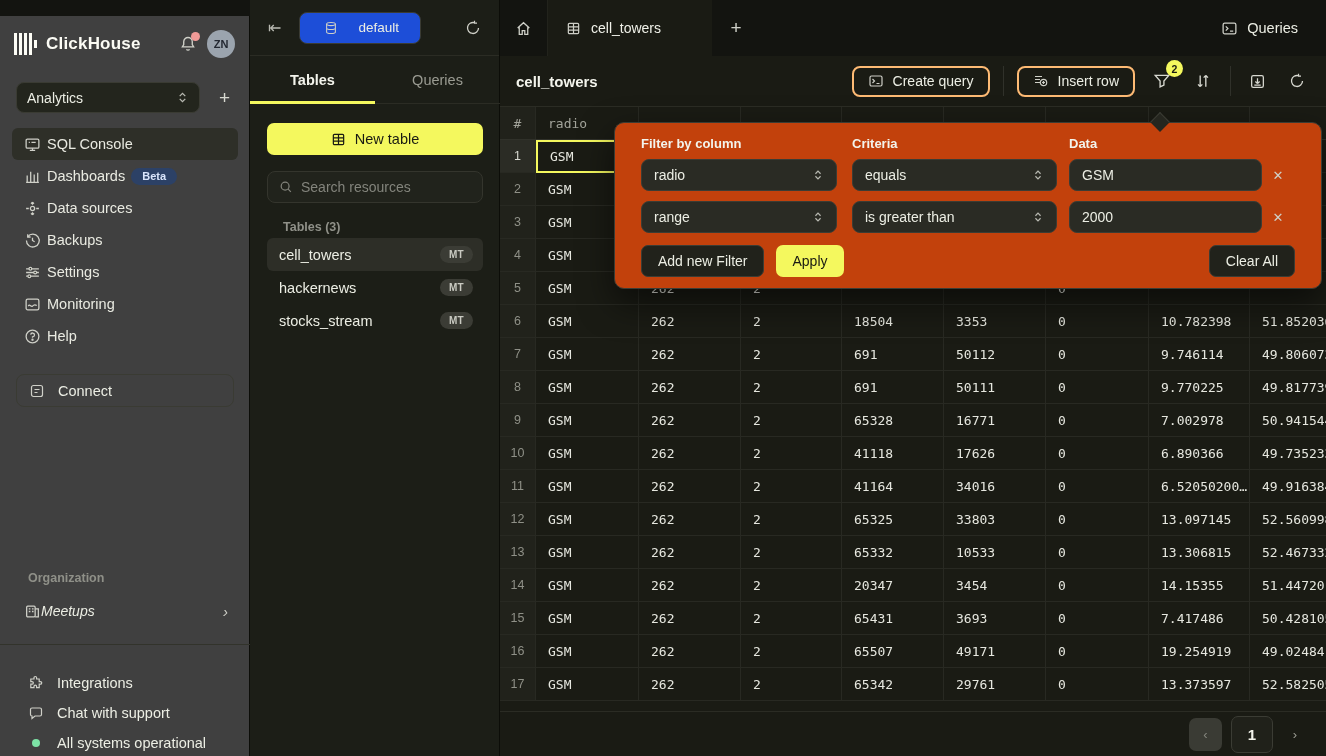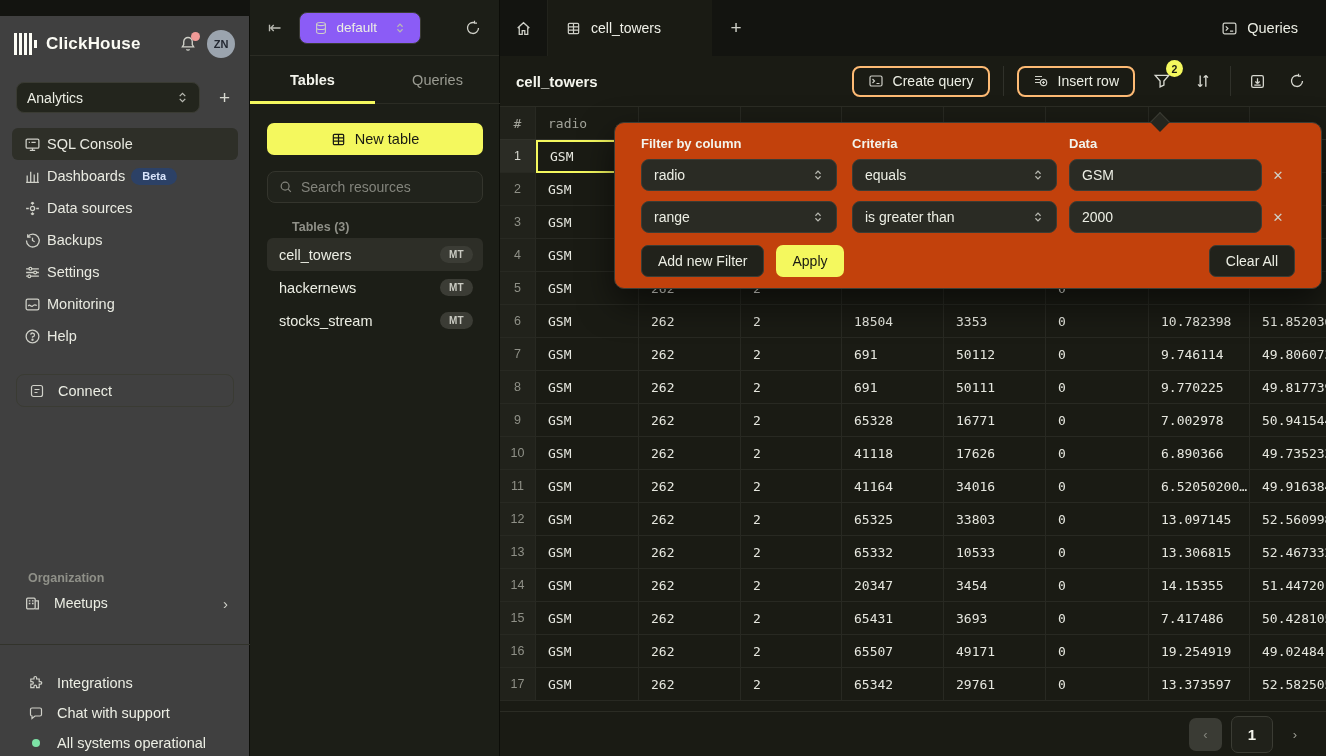--- a/index.html
+++ b/index.html
@@ -32,44 +32,44 @@
 
   .nav { position:absolute; left:12px; top:112px; width:226px; }
   .nav-item { height:32px; display:flex; align-items:center; gap:6px; padding:0 10px 0 12px; border-radius:6px; cursor:pointer; color:#e9eae1; }
   .nav-item.active { background:#2e2f28; }
   .nav-item .nav-label { font-size:14.5px; }
   .badge-beta { background:#2c4166; color:#d8e4fb; font-size:11px; font-weight:600; padding:2.5px 11px; border-radius:11px; }
 
   .connect-btn { position:absolute; left:16px; top:358px; width:218px; height:33px; border:1px solid #3a3b33; border-radius:8px; display:flex; align-items:center; gap:13px; padding:0 12px; cursor:pointer; font-size:14.5px; color:#eceee4; background:transparent; }
 
   .org-label { position:absolute; left:28px; top:555px; font-size:12.5px; font-weight:600; color:#8f9088; }
-  .org-item { position:absolute; left:12px; top:579px; width:226px; height:32px; display:flex; align-items:flex-start; gap:13px; padding:0 10px 0 12px; border-radius:6px; cursor:pointer; }
+  .org-item { position:absolute; left:12px; top:579px; width:226px; height:32px; display:flex; align-items:center; padding:0 10px 0 12px; border-radius:6px; cursor:pointer;font-style:italic; }
   .org-item .chev-right { margin-left:auto; color:#cfd0c8; font-size:15px; }
   .sb-divider { position:absolute; left:0; top:628px; width:250px; border-top:1px solid #32332b; }
   .sb-footer { position:absolute; left:28px; top:652px; width:210px; display:flex; flex-direction:column; }
   .sb-footer-item { height:30px; display:flex; align-items:center; gap:13px; cursor:pointer; font-size:14.5px; color:#eceee4; }
   .status-dot { width:8px; height:8px; border-radius:50%; background:#7de3a6; margin:0 4px; }
 
   
   .explorer { position:absolute; left:250px; top:0; width:250px; height:756px; background:#1c1e17; border-right:1px solid #0c0d08; }
   .ex-header { position:absolute; left:0; top:0; width:100%; height:56px; display:flex; align-items:center; padding:0 18px; border-bottom:1px solid #2b2c24; }
   .collapse-btn { color:#b9bab2; font-size:16px; cursor:pointer; }
-  .db-select { margin-left:18px; width:122px; height:32px; background:#8b5cf6; border:1px solid #3a3b33; border-radius:8px; display:flex; align-items:center; gap:8px; padding:0 14px; cursor:pointer; }
+  .db-select { margin-left:18px; width:122px; height:32px; background:#1d4ed8; border:1px solid #3a3b33; border-radius:8px; display:flex; align-items:center; gap:20px; padding:0 24px; cursor:pointer; }
   .db-select .lbl { font-size:13.5px; }
   .db-select .chev { margin-left:auto; }
   .ex-refresh { margin-left:auto; cursor:pointer; color:#cfd0c8; }
   .ex-tabs { position:absolute; left:0; top:56px; width:250px; height:48px; display:flex; border-bottom:1px solid #2b2c24; }
   .ex-tab { width:125px; display:flex; align-items:center; justify-content:center; font-size:14.5px; color:#9a9b92; cursor:pointer; position:relative; }
   .ex-tab.active { color:#f3f4ec; font-weight:600; }
   .ex-tab.active::after { content:""; position:absolute; left:0; bottom:-1px; width:100%; height:3px; background:#f4f85e; }
   .new-table-btn { position:absolute; left:17px; top:123px; width:216px; height:32px; background:#f4f85e; border:none; border-radius:7px; display:flex; align-items:center; justify-content:center; gap:9px; font-size:14.5px; font-weight:500; color:#191a12; cursor:pointer; }
   .search-box { position:absolute; left:17px; top:171px; width:216px; height:32px; background:#21231c; border:1px solid #34352d; border-radius:8px; display:flex; align-items:center; gap:8px; padding:0 11px; }
   .search-box input { background:transparent; border:none; outline:none; color:#e7e8e0; font-size:14px; width:100%; font-family:"Liberation Sans",sans-serif; }
   .search-box input::placeholder { color:#83847c; }
-  .ex-section-label { position:absolute; left:42px; top:220px; font-size:12.5px; font-weight:600; color:#8f9088; }
+  .ex-section-label { position:absolute; left:33px; top:220px; font-size:12.5px; font-weight:600; color:#8f9088; }
   .table-list { position:absolute; left:17px; top:238px; width:216px; }
   .table-item { height:33px; display:flex; align-items:center; padding:0 10px 0 12px; border-radius:6px; cursor:pointer; font-size:14.5px; color:#eceee4; }
   .table-item.active { background:#2d2e27; }
   .mt-pill { margin-left:auto; background:#3b3c35; color:#c9cac2; font-size:10px; font-weight:700; padding:3px 9px; border-radius:10px; letter-spacing:.3px; }
 
   
   .main { position:absolute; left:500px; top:0; width:826px; height:756px; background:#1a1b14; }
   .tabstrip { position:absolute; left:0; top:0; width:826px; height:56px; background:#131410; display:flex; align-items:stretch; }
   .home-cell { width:48px; display:flex; align-items:center; justify-content:center; border-right:1px solid #22231c; cursor:pointer; color:#cfd0c8; }
   .main-tab { width:164px; background:#1a1b14; display:flex; align-items:center; gap:10px; padding:0 18px; cursor:pointer; }

